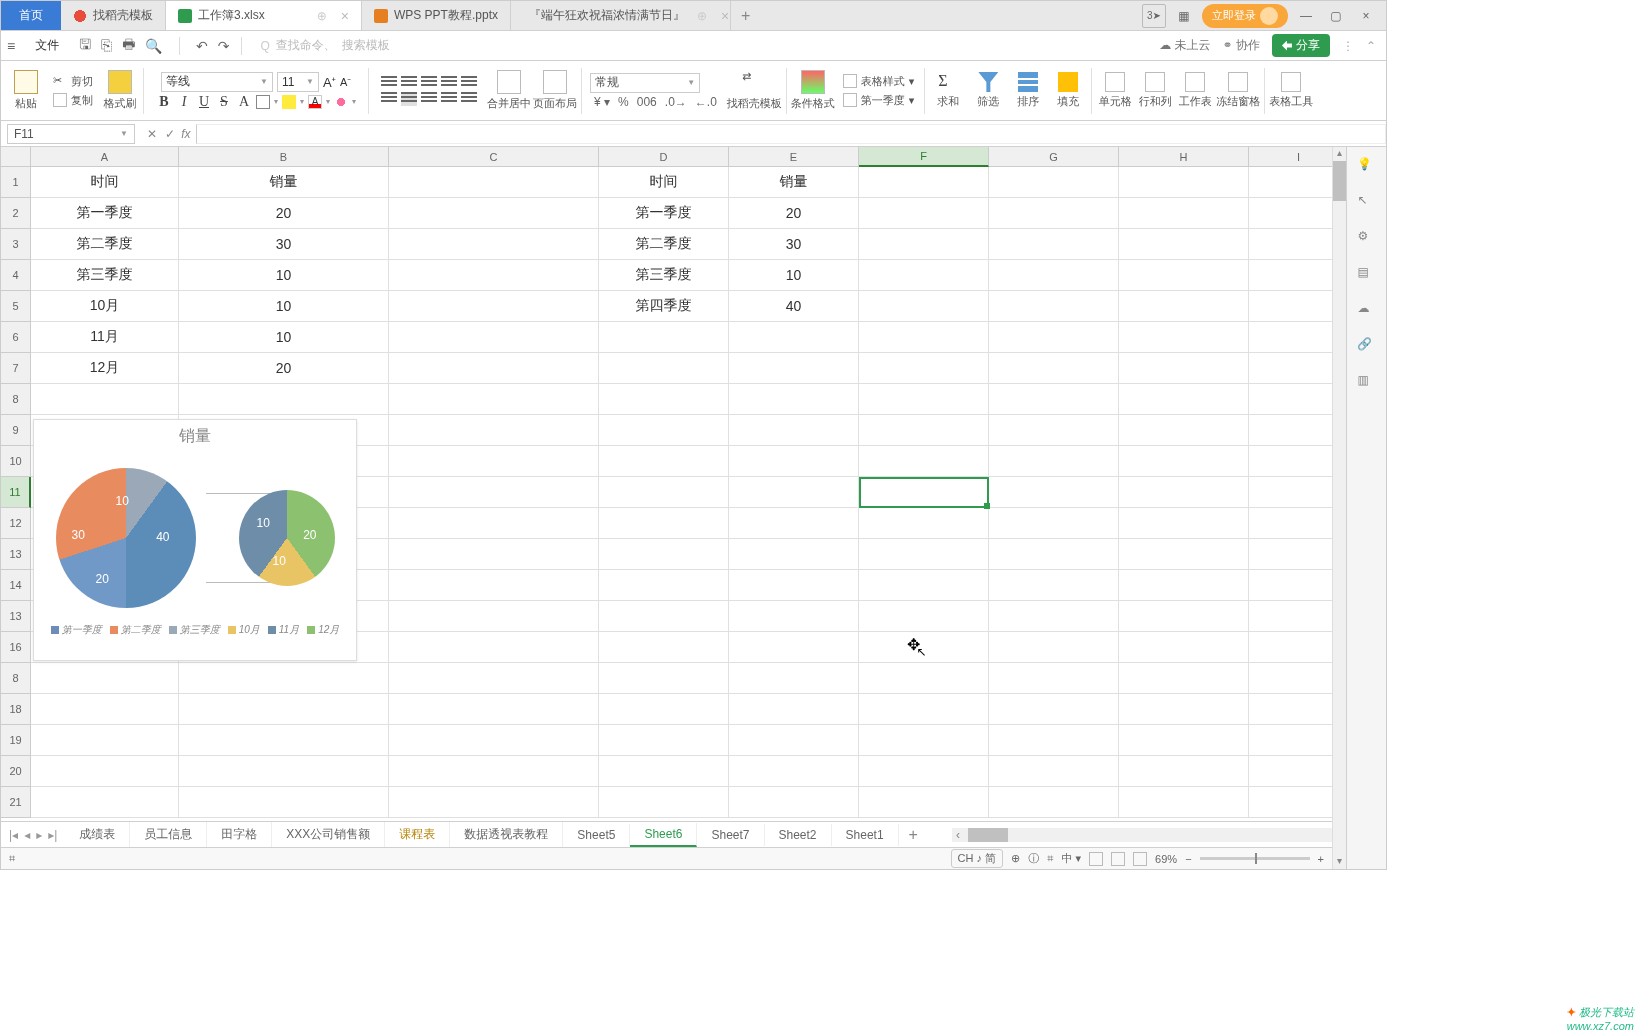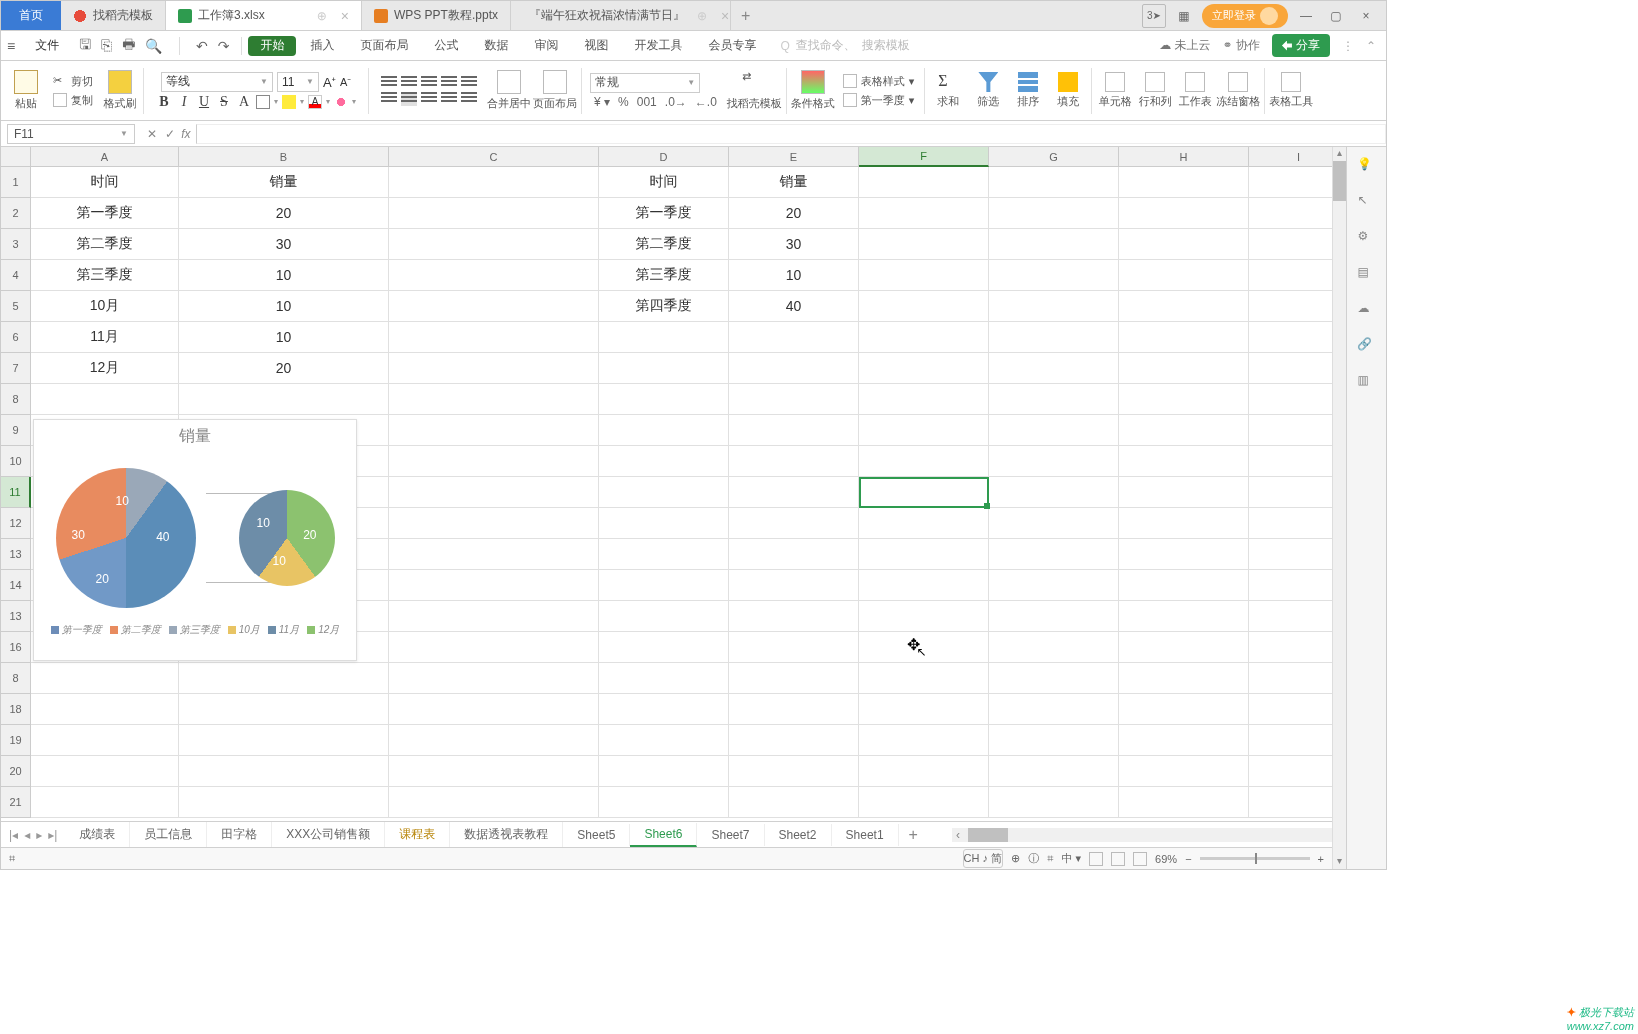--- a/index.html
+++ b/index.html
@@ -108,21 +108,21 @@
 .stnav{display:flex;gap:6px;padding:0 8px;color:#999;font-size:12px}
 .st{padding:4px 14px;color:#666;border-right:1px solid #eee}
 .st.active{color:#2e9b4f;border-bottom:2px solid #2e9b4f;background:#fff}
 .st.warn{color:#b8860b}
 .st-add{padding:0 10px;color:#888;font-size:16px}
 .hscroll{margin-left:auto;width:380px;height:14px;background:#f0f0f0;display:flex}
 .hscroll .thumb{width:40px;height:100%;background:#c0c0c0;margin-left:4px}
 
 .statusbar{height:22px;border-top:1px solid #d0d0d0;display:flex;align-items:center;padding:0 8px;gap:10px;font-size:11px;color:#666;background:#f8f8f8}
 .statusbar-right{margin-left:auto;display:flex;align-items:center;gap:8px}
-.lang-pill{border:1px solid #ccc;padding:1px 0;border-radius:3px}
+.lang-pill{border:1px solid #ccc;padding:1px 6px;border-radius:3px}
 .zoom-slider{width:110px;height:3px;background:#ccc;position:relative}
 .zoom-slider::before{content:"";position:absolute;left:50%;top:-4px;width:2px;height:11px;background:#888}
 .view-ic{width:14px;height:14px;border:1px solid #bbb}
 
 .cursor{position:absolute;left:906px;top:488px;pointer-events:none;font-size:16px;color:#000}
 
 .wm{position:absolute;right:4px;bottom:2px;color:#2b8;font-size:11px;font-style:italic;pointer-events:none}
 .wm b{color:#f60;font-style:normal}
 </style>
 </head>
@@ -172,31 +172,20 @@
     <div class="qat">
       <span>🖫</span>
       <span>⎘</span>
       <span>🖶</span>
       <span>🔍</span>
       <span class="divider"></span>
       <span>↶</span>
       <span>↷</span>
     </div>
     <span class="divider"></span>
-    <div class="ribbon-tabs">
-      <div class="ribbon-tab active">开始</div>
-      <div class="ribbon-tab">插入</div>
-      <div class="ribbon-tab">页面布局</div>
-      <div class="ribbon-tab">公式</div>
-      <div class="ribbon-tab">数据</div>
-      <div class="ribbon-tab">审阅</div>
-      <div class="ribbon-tab">视图</div>
-      <div class="ribbon-tab">开发工具</div>
-      <div class="ribbon-tab">会员专享</div>
-    </div>
     <span style="margin-left:12px;color:#ccc">Q</span>
     <span class="search-ph">查找命令、</span>
     <span class="search-ph">搜索模板</span>
     <div class="menubar-right">
       <span>☁ <span>未上云</span></span>
       <span>⚭ <span>协作</span></span>
       <div class="share-btn">分享</div>
       <span style="color:#aaa">⋮</span>
       <span style="color:#aaa">⌃</span>
     </div>
@@ -278,21 +267,21 @@
       </div>
     <div class="vdiv"></div>
     <div class="rgrp">
       <div class="num-sel">
           <span>常规</span>
           <span class="dd">▼</span>
         </div>
       <div class="rgrp row" style="gap:8px;color:#666">
         <span>¥ ▾</span>
         <span>%</span>
-        <span>001</span>
+        <span>006</span>
         <span>.0→</span>
         <span>←.0</span>
       </div>
     </div>
     <div class="rbtn big">
         <span class="ic" style="border:none">⇄</span>
         <span>找稻壳模板</span>
       </div>
     <div class="vdiv"></div>
     <div class="rbtn big">

